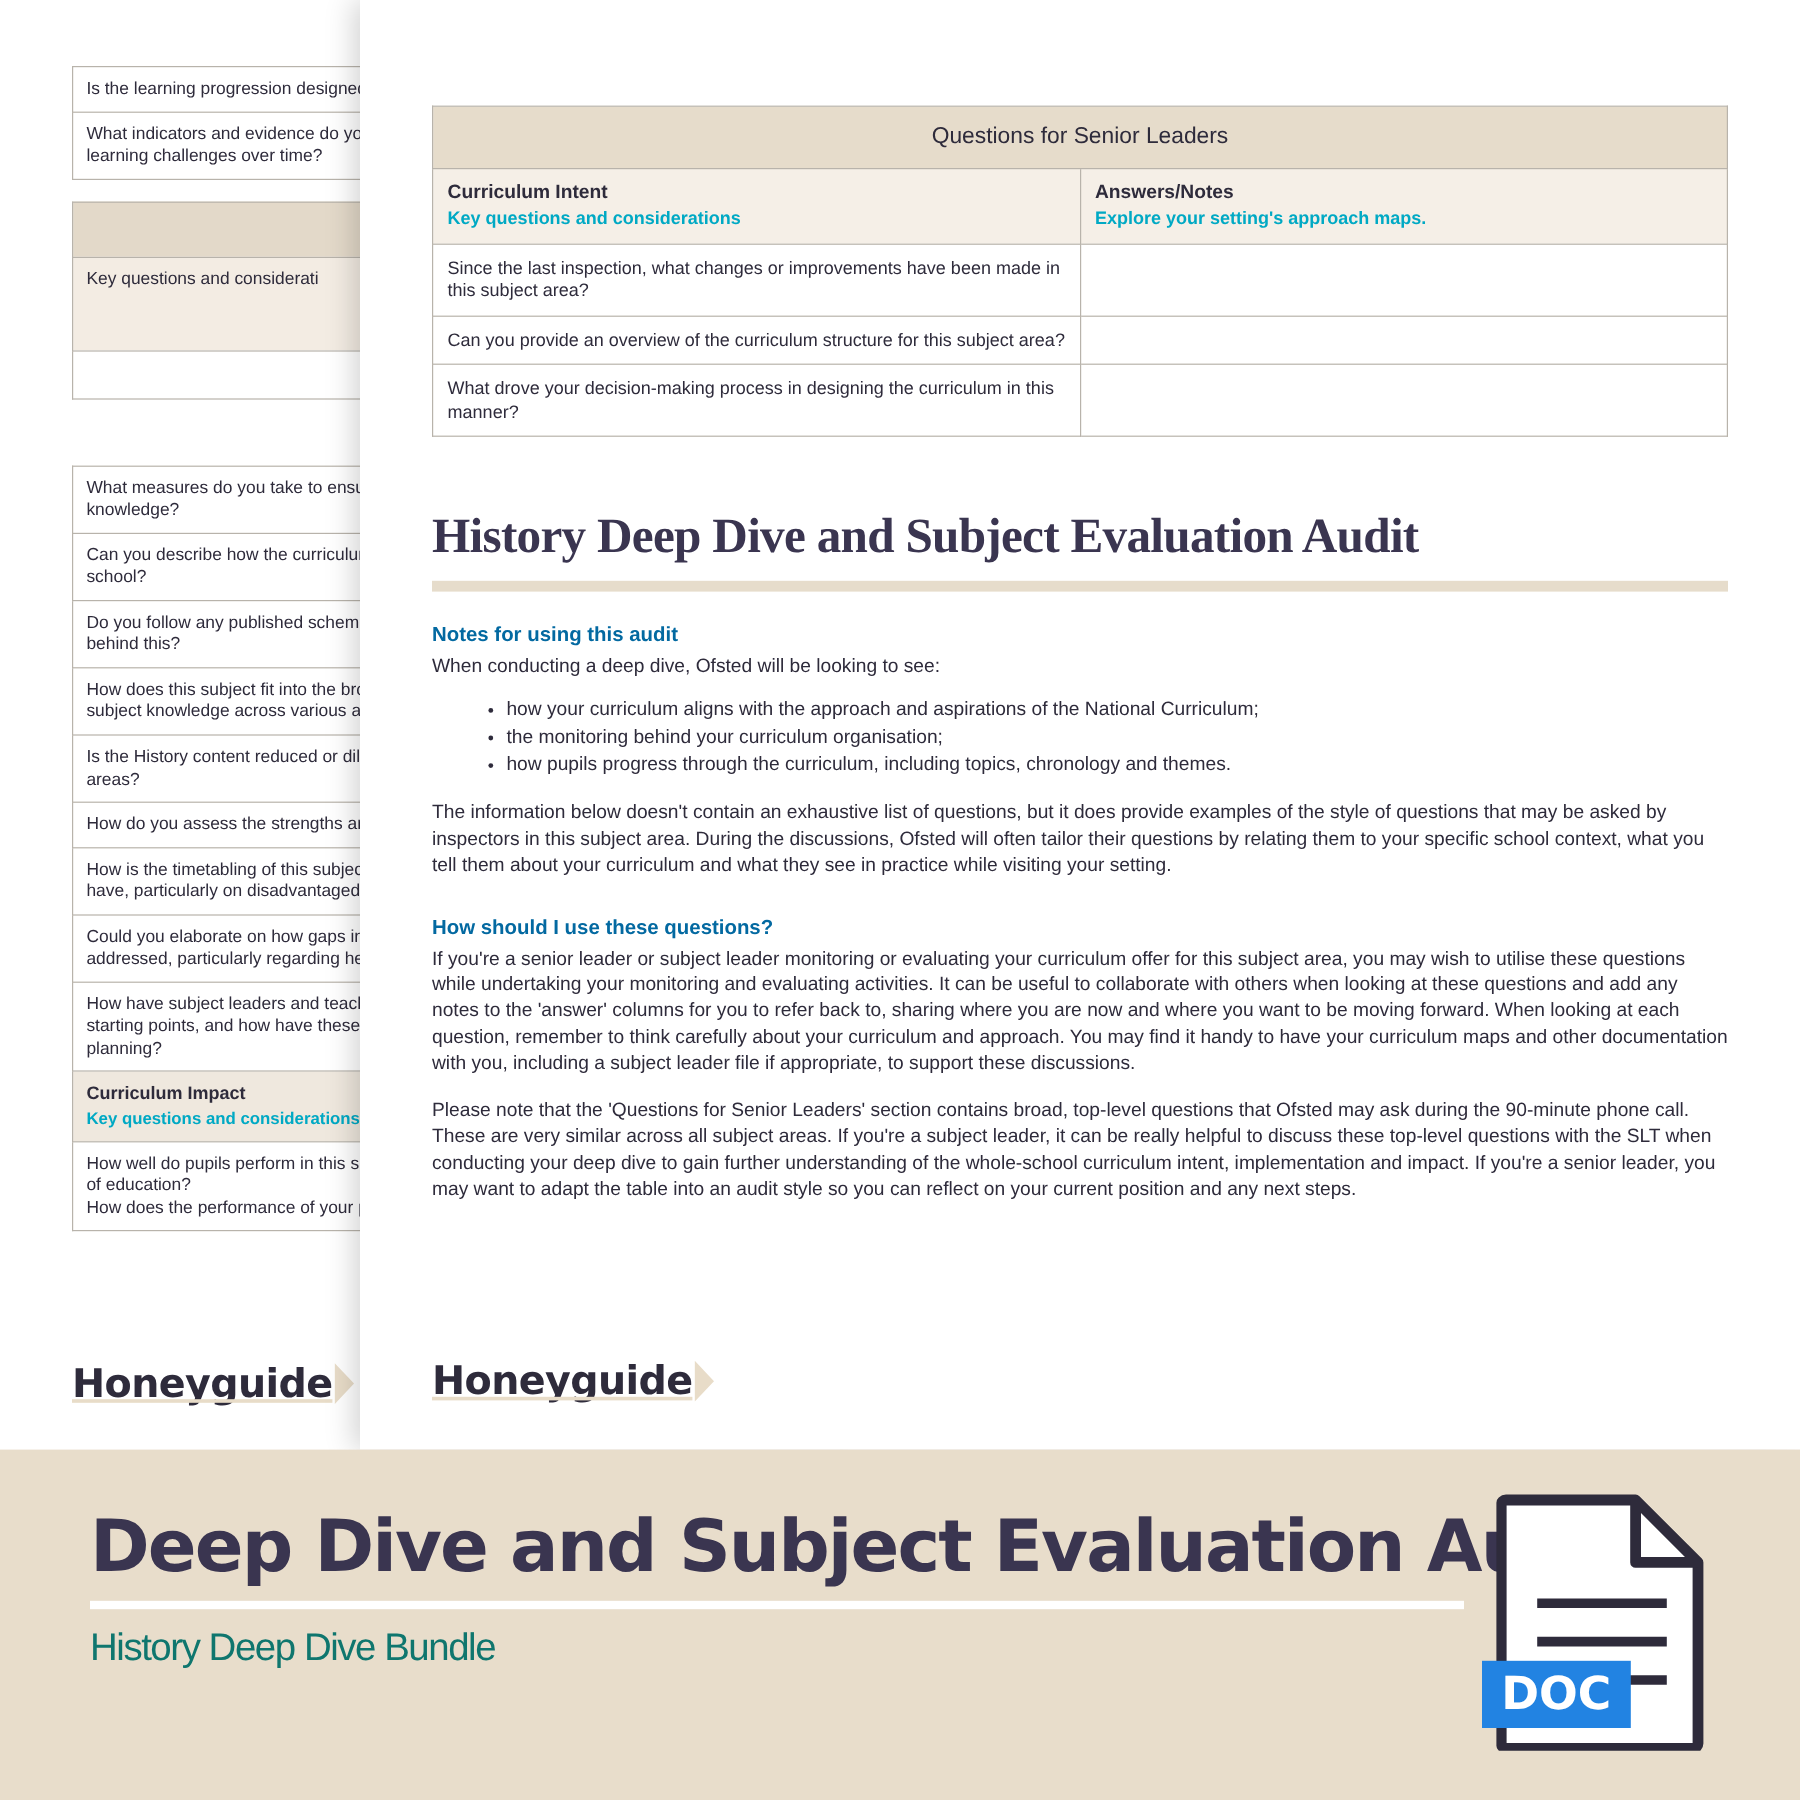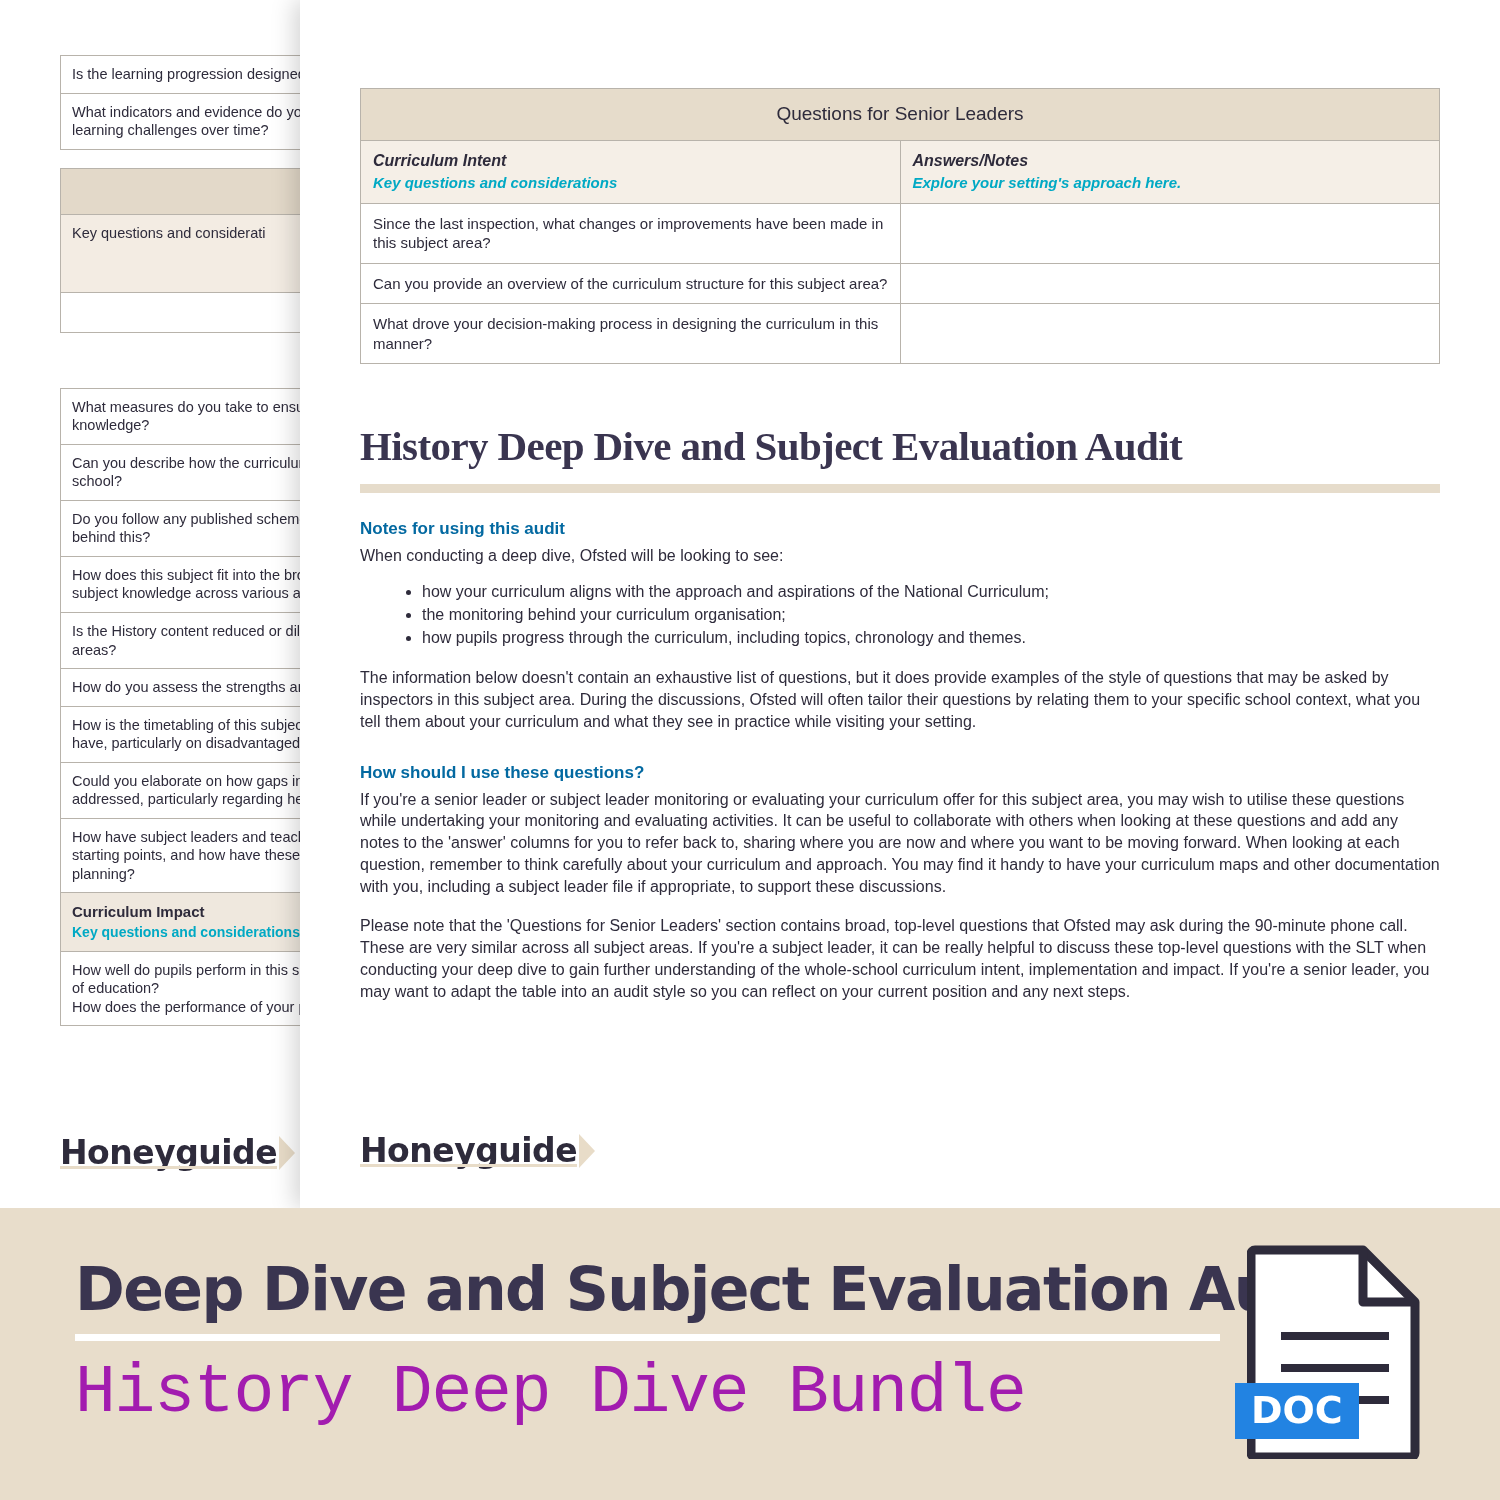--- a/index.html
+++ b/index.html
@@ -90,21 +90,21 @@
     font-weight: normal;
   }
   .slt-title {
     background: #e6dccb;
     text-align: center !important;
     font-weight: bold;
     font-size: 19px !important;
     padding: 13px 10px !important;
     color: #2e2b3b;
   }
-  .slt-sub { background: #f5efe7; font-style: italic; }
+  .slt-sub { background: #f5efe7; }
   .slt-sub .sh-title { font-weight: bold; font-size: 16px; }
   .slt-sub .sh-sub { font-weight: bold; font-size: 15px; color: #00a9c4; margin-top: 2px; }
 
   h1.doc-title {
     font-size: 41px;
     font-weight: bold;
     letter-spacing: -0.6px;
     margin: 58px 0 0 0;
     color: #3a3550;
     font-family: Liberation Serif, serif;
@@ -136,23 +136,23 @@
     font-size: 60px; font-weight: bold; letter-spacing: -1.6px;
     color: #3a3550;
     font-family: "DejaVu Sans", sans-serif;
   }
   .banner-rule {
     position: absolute; left: 75px; top: 126px;
     width: 1145px; height: 7px; background: #ffffff;
   }
   .banner-sub {
     position: absolute; left: 75px; top: 146px;
-    font-size: 68px; letter-spacing: -1.2px;
-    color: #a21caf;
-    font-family: Liberation Mono, monospace;
+    font-size: 32px; letter-spacing: -1.2px;
+    color: #0f766e;
+    font-family: Liberation Sans, sans-serif;
   }
   .doc-icon { position: absolute; right: 78px; top: 36px; }
   .doc-badge {
     position: absolute; left: -12px; bottom: 24px;
     background: #2283e2; color: #fff;
     font-size: 38px; font-weight: bold; letter-spacing: 0px;
     padding: 5px 16px 7px 16px;
     font-family: "DejaVu Sans", sans-serif;
   }
 </style>
@@ -266,21 +266,21 @@
           <tr>
         <th class="slt-title" colspan="2">Questions for Senior Leaders</th>
       </tr>
       <tr>
         <td class="slt-sub" style="width:50%">
           <div class="sh-title">Curriculum Intent</div>
           <div class="sh-sub">Key questions and considerations</div>
         </td>
         <td class="slt-sub" style="width:50%">
           <div class="sh-title">Answers/Notes</div>
-          <div class="sh-sub">Explore your setting's approach here.</div>
+          <div class="sh-sub">Explore your setting's approach maps.</div>
         </td>
       </tr>
       <tr>
         <td>Since the last inspection, what changes or improvements have been made in this subject area?</td>
         <td></td>
       </tr>
       <tr>
         <td>Can you provide an overview of the curriculum structure for this subject area?</td>
         <td></td>
       </tr>

